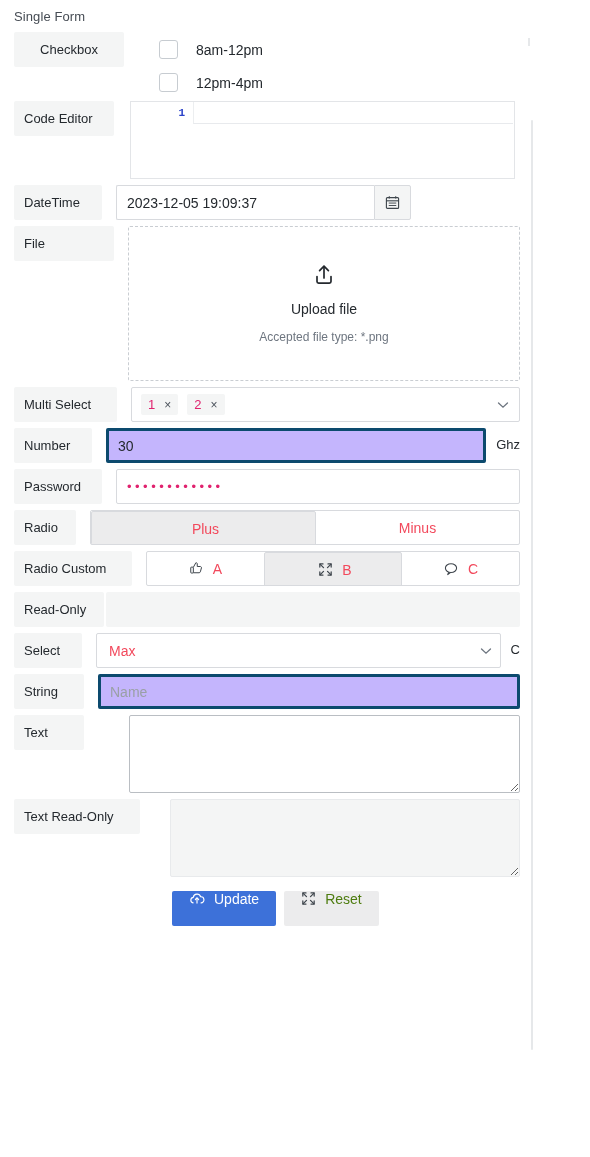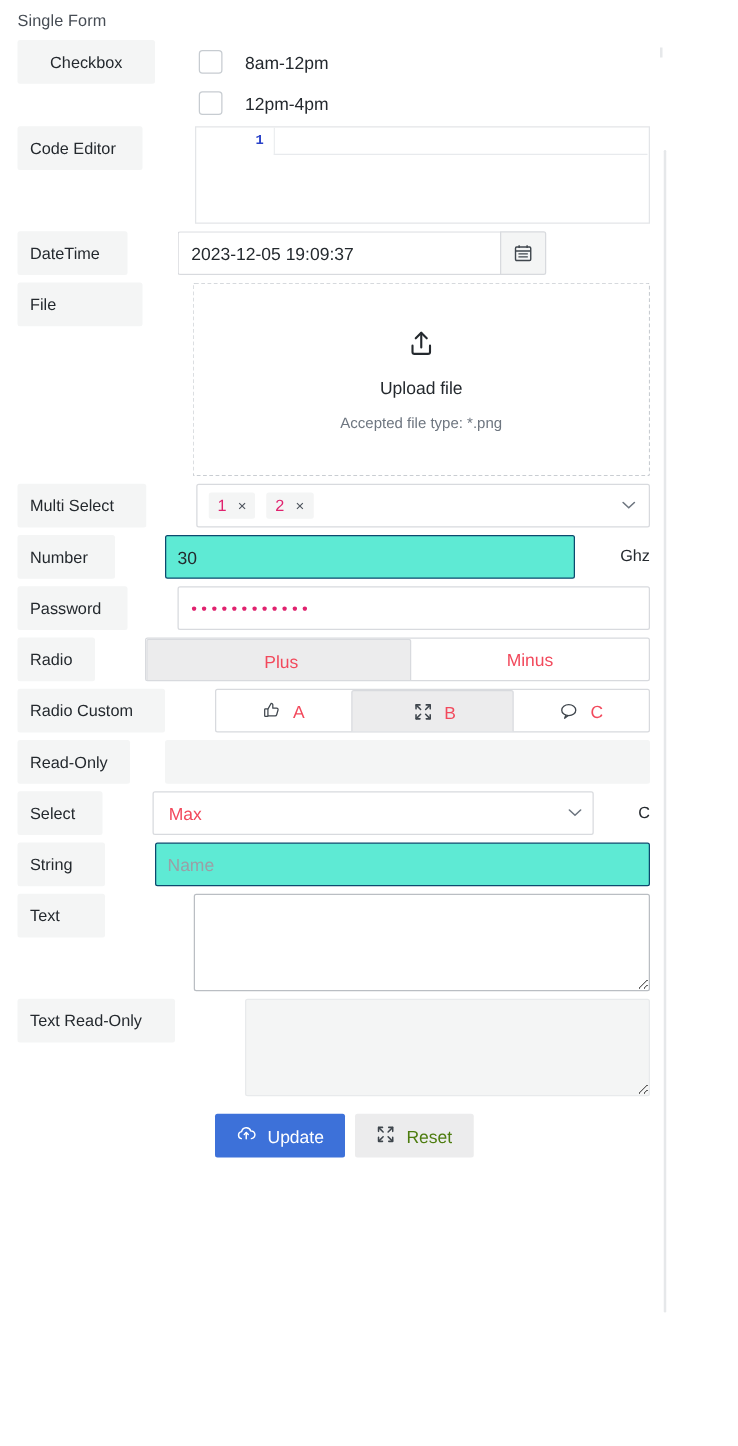--- a/index.html
+++ b/index.html
@@ -22,21 +22,20 @@
     font-weight: 400;
     letter-spacing: .1px;
   }
 
   
   .form { padding: 8px 16px 0 14px; }
   .row {
     display: flex;
     align-items: flex-start;
     margin-bottom: 6px;
-    gap: 26px;
   }
   .lbl {
     background: #f4f5f5;
     border-radius: 2px;
     color: #24292e;
     font-size: 13px;
     line-height: 17px;
     padding: 9px 10px;
     white-space: nowrap;
     flex: 0 0 auto;
@@ -48,23 +47,23 @@
   .unit {
     font-size: 13px;
     color: #24292e;
     padding: 9px 0 0 10px;
     white-space: nowrap;
     flex: 0 0 auto;
   }
   .inp {
     width: 100%;
     height: 35px;
-    border: 1px solid #0c4a6e;
-    border-radius: 2px;
-    background: #5eead4;
+    border: 3px solid #0c4a6e;
+    border-radius: 2px;
+    background: #c4b5fd;
     font-size: 14px;
     font-family: "Liberation Sans", sans-serif;
     color: #24292e;
     padding: 0 9px;
     outline: none;
   }
   .inp::placeholder { color: #9aa0a6; }
 
   
   .cb-row { display: flex; align-items: center; margin-bottom: 6px; }
@@ -297,21 +296,20 @@
 
   
   .btn-bar { display: flex; gap: 8px; padding: 8px 0 0 0; }
   .btn {
     height: 35px;
     border: none;
     border-radius: 2px;
     font-size: 14px;
     font-family: "Liberation Sans", sans-serif;
     display: inline-flex;
-    align-items: center;
     gap: 9px;
     padding: 0 17px;
     cursor: pointer;
   }
   .btn-primary { background: #3d71d9; color: #ffffff; }
   .btn-secondary { background: #ececed; color: #4d7c0f; }
 
   
   .vscroll {
     position: absolute;

